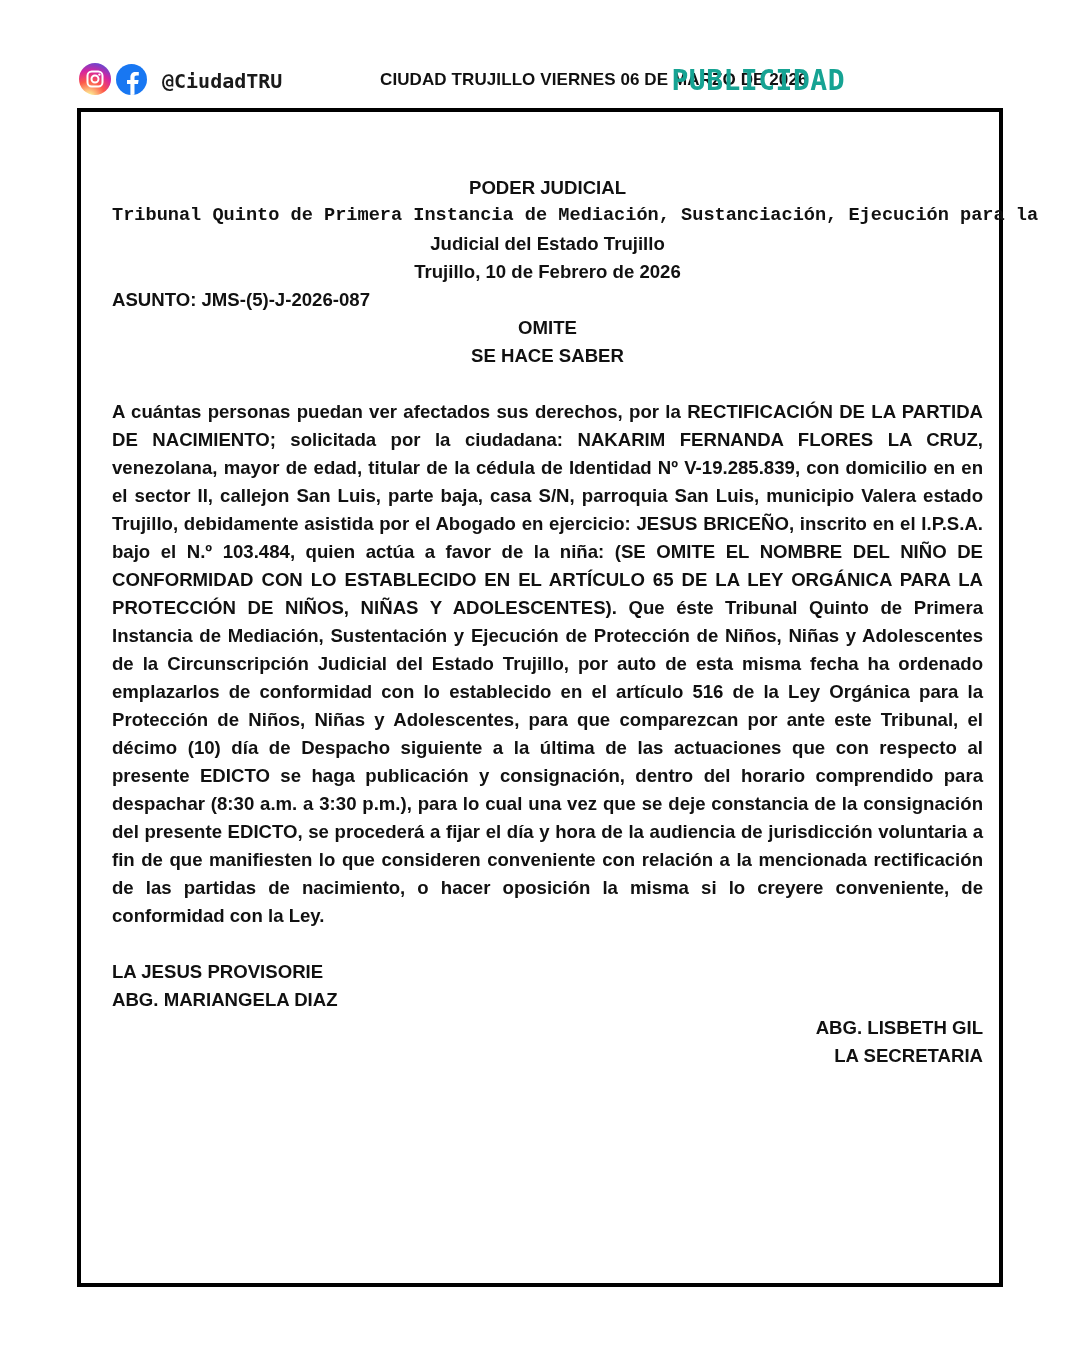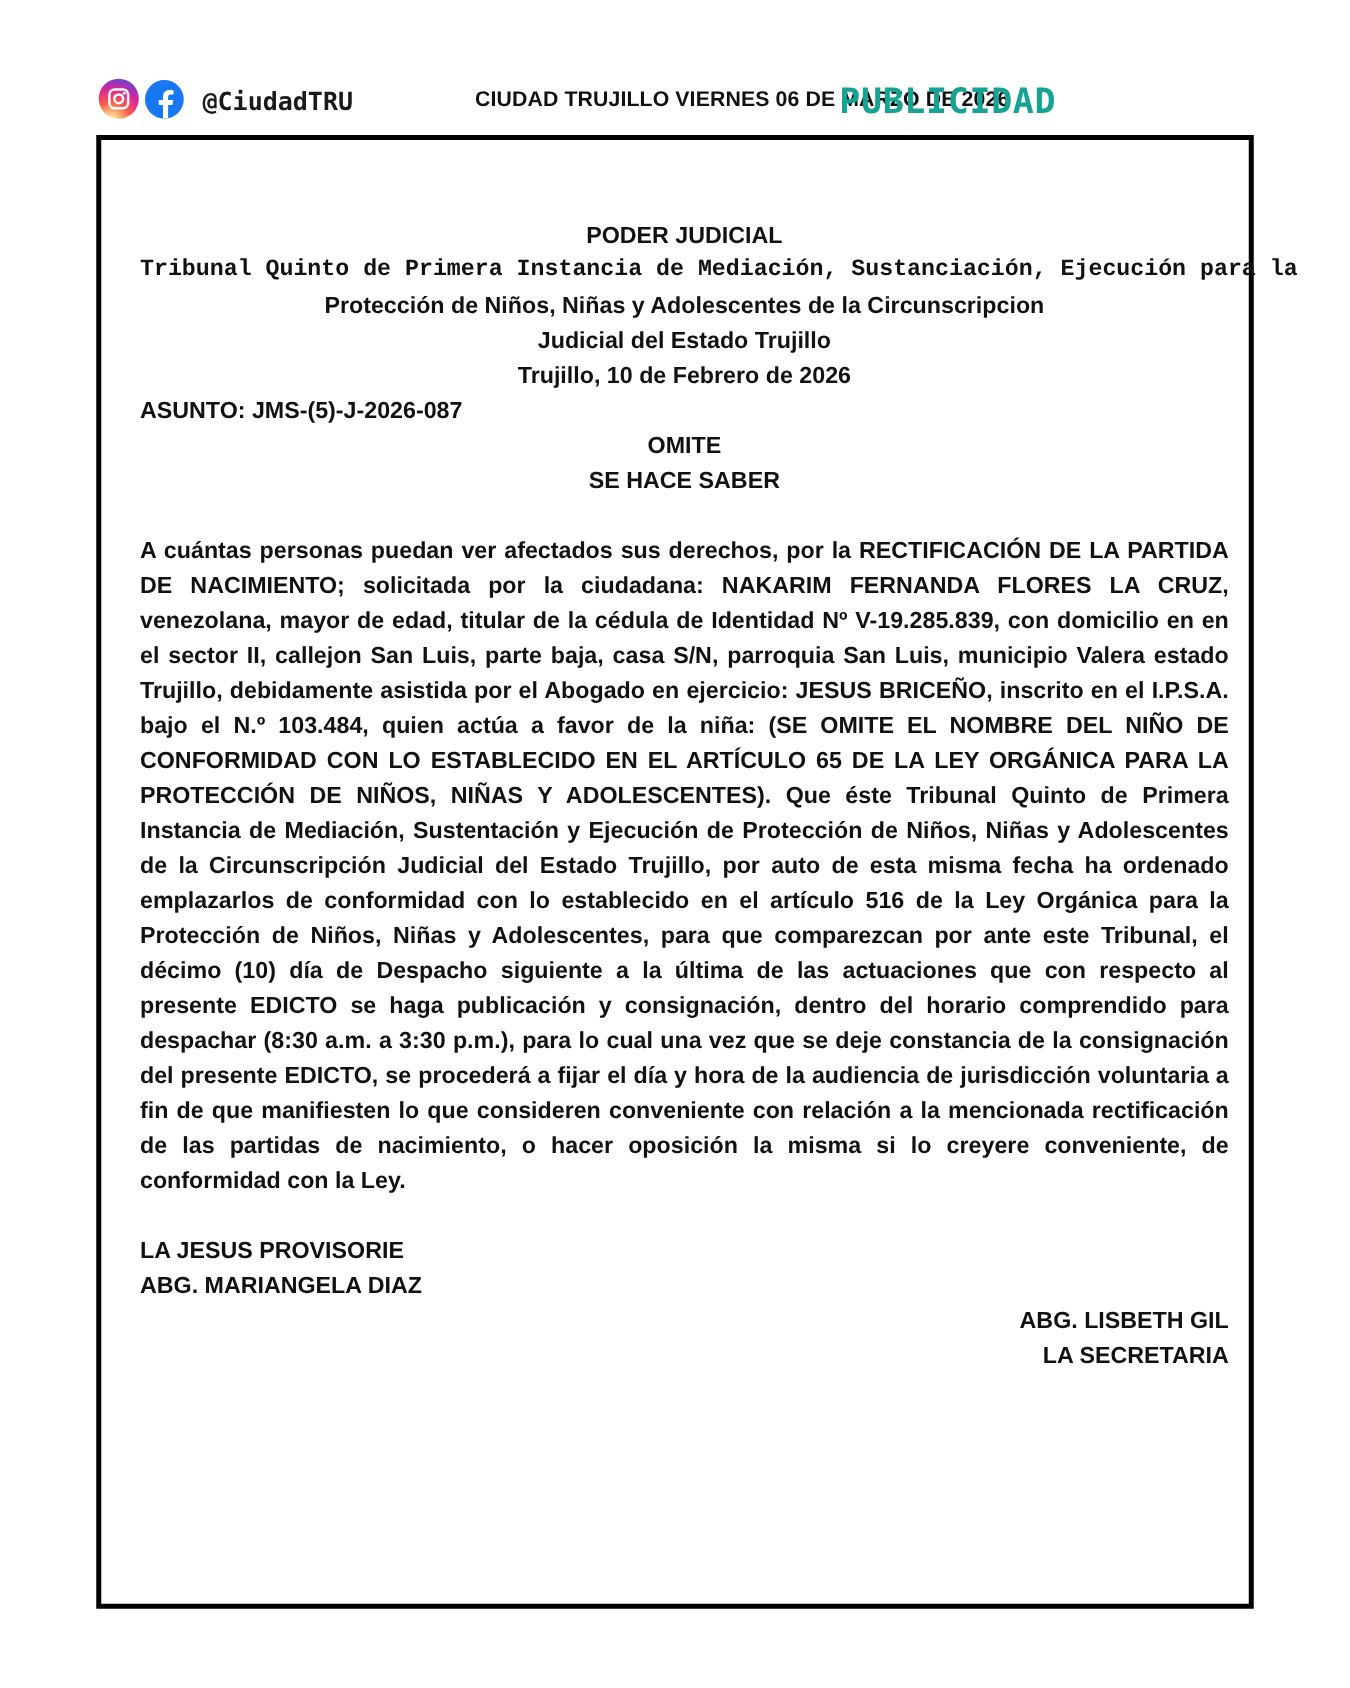--- a/index.html
+++ b/index.html
@@ -43,21 +43,20 @@
     <span class="handle">@CiudadTRU</span>
   </div>
   <div class="dateline">CIUDAD TRUJILLO VIERNES 06 DE MARZO DE 2026</div>
   <div class="publicidad">PUBLICIDAD</div>
 </div>
 
 <div class="box">
   <div class="content">
     <p class="center">PODER JUDICIAL</p>
     <p class="center" style="white-space:nowrap;font-family:Liberation Mono, monospace;">Tribunal Quinto de Primera Instancia de Mediación, Sustanciación, Ejecución para la</p>
-    <p class="center">Protección de Niños, Niñas y Adolescentes de la Circunscripcion</p>
     <p class="center">Judicial del Estado Trujillo</p>
     <p class="center">Trujillo, 10 de Febrero de 2026</p>
     <p class="left">ASUNTO: JMS-(5)-J-2026-087</p>
     <p class="center">OMITE</p>
     <p class="center">SE HACE SABER</p>
     <p class="body-text">A cuántas personas puedan ver afectados sus derechos, por la RECTIFICACIÓN DE LA PARTIDA DE NACIMIENTO; solicitada por la ciudadana: NAKARIM FERNANDA FLORES LA CRUZ, venezolana, mayor de edad, titular de la cédula de Identidad Nº V-19.285.839, con domicilio en en el sector II, callejon San Luis, parte baja, casa S/N, parroquia San Luis, municipio Valera estado Trujillo, debidamente asistida por el Abogado en ejercicio: JESUS BRICEÑO, inscrito en el I.P.S.A. bajo el N.º 103.484, quien actúa a favor de la niña: (SE OMITE EL NOMBRE DEL NIÑO DE CONFORMIDAD CON LO ESTABLECIDO EN EL ARTÍCULO 65 DE LA LEY ORGÁNICA PARA LA PROTECCIÓN DE NIÑOS, NIÑAS Y ADOLESCENTES). Que éste Tribunal Quinto de Primera Instancia de Mediación, Sustentación y Ejecución de Protección de Niños, Niñas y Adolescentes de la Circunscripción Judicial del Estado Trujillo, por auto de esta misma fecha ha ordenado emplazarlos de conformidad con lo establecido en el artículo 516 de la Ley Orgánica para la Protección de Niños, Niñas y Adolescentes, para que comparezcan por ante este Tribunal, el décimo (10) día de Despacho siguiente a la última de las actuaciones que con respecto al presente EDICTO se haga publicación y consignación, dentro del horario comprendido para despachar (8:30 a.m. a 3:30 p.m.), para lo cual una vez que se deje constancia de la consignación del presente EDICTO, se procederá a fijar el día y hora de la audiencia de jurisdicción voluntaria a fin de que manifiesten lo que consideren conveniente con relación a la mencionada rectificación de las partidas de nacimiento, o hacer oposición la misma si lo creyere conveniente, de conformidad con la Ley.</p>
     <div class="gap"></div>
     <p class="left">LA JESUS PROVISORIE</p>
     <p class="left">ABG. MARIANGELA DIAZ</p>
     <p class="right">ABG. LISBETH GIL</p>

